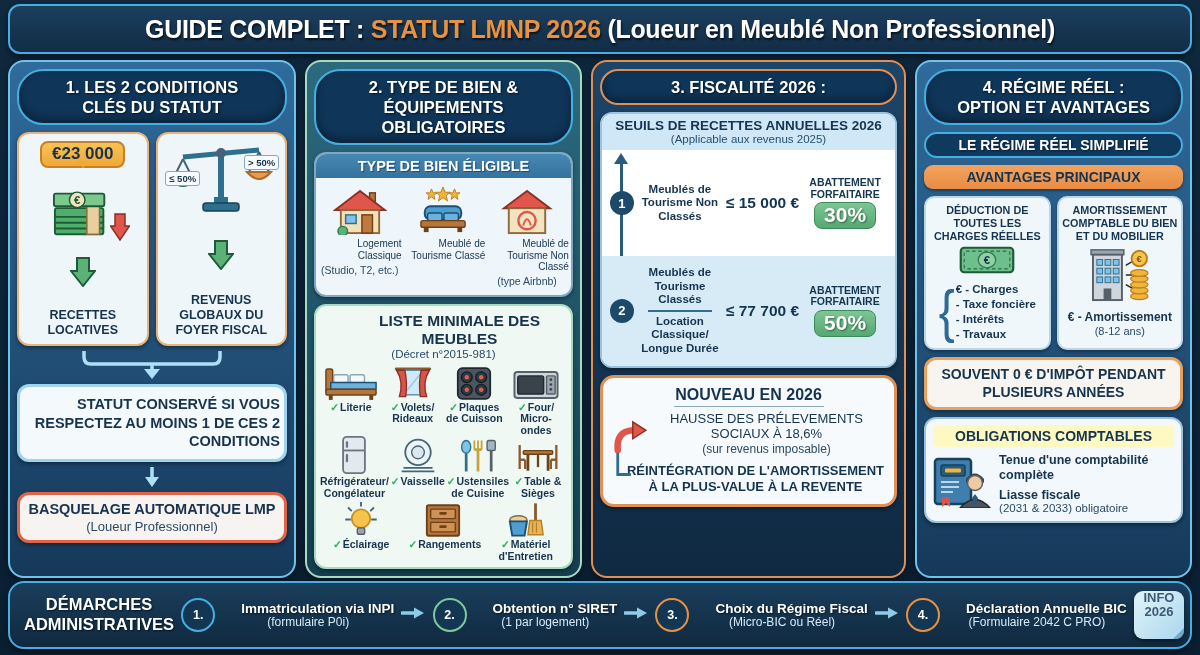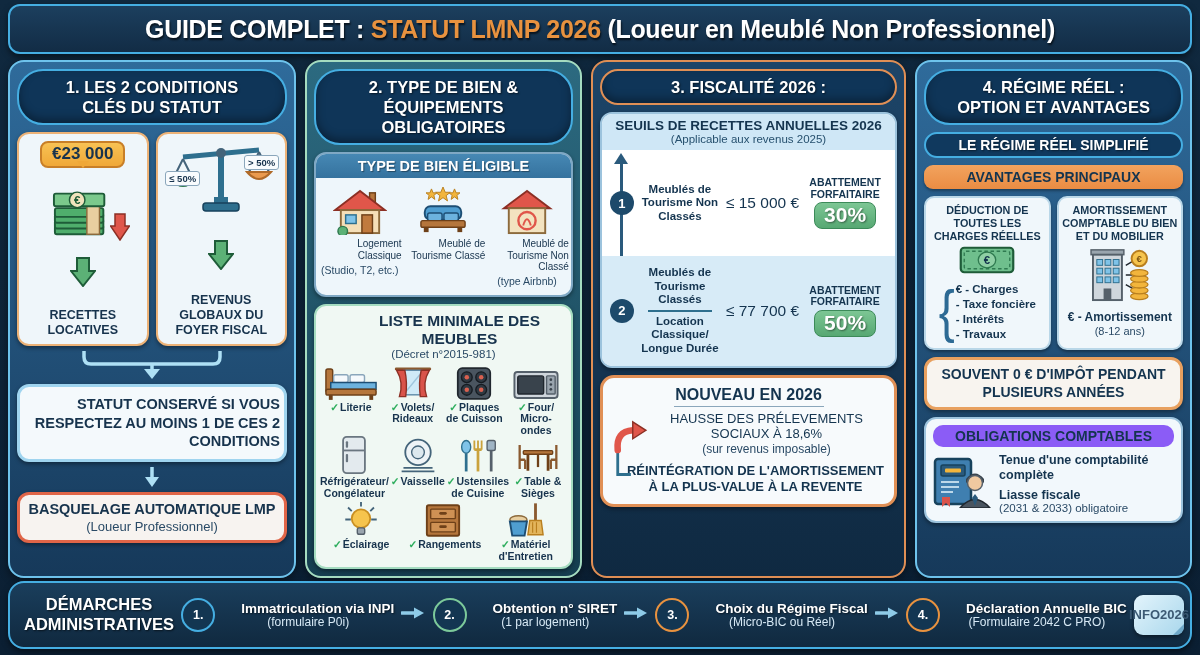--- a/index.html
+++ b/index.html
@@ -74,21 +74,21 @@
   .seuils-body{position:relative;}
   .vline{position:absolute;left:18px;top:14px;bottom:12px;width:3px;background:#2a5a7c;}
   .vline::before{content:"";position:absolute;left:-5.5px;top:-11px;border-left:7px solid transparent;border-right:7px solid transparent;border-bottom:11px solid #2a5a7c;}
   .vline::after{content:"";position:absolute;left:-5.5px;bottom:-11px;border-left:7px solid transparent;border-right:7px solid transparent;border-top:11px solid #2a5a7c;}
   .srow{display:flex;align-items:center;padding:10px 6px 10px 34px;position:relative;gap:2px;min-height:86px;}
   .srow2{background:#d7ebf7;}
   .snum{position:absolute;left:8px;top:50%;margin-top:-12px;width:24px;height:24px;border-radius:50%;background:#1d4a6b;
         color:#fff;font-weight:bold;display:flex;align-items:center;justify-content:center;font-size:13px;z-index:2;}
   .slab{font-weight:bold;font-size:11.5px;text-align:center;line-height:1.18;width:88px;color:#14344f;}
   .sdiv{border-top:2px solid #2e6f8e;margin:3px 12px;}
-  .samt{font-weight:normal;font-size:15.5px;flex:1;text-align:left;color:#14344f;white-space:nowrap;}
+  .samt{font-weight:bold;font-size:15.5px;flex:1;text-align:left;color:#14344f;white-space:nowrap;}
   .sright{width:88px;display:flex;flex-direction:column;align-items:center;gap:2px;}
   .abat{font-weight:bold;font-size:10.5px;text-align:center;line-height:1.12;color:#14344f;}
   .rate{background:linear-gradient(180deg,#7cc694,#57a873);border:1.5px solid #3c8a59;border-radius:8px;color:#fff;
         font-weight:bold;font-size:21px;padding:0 9px 1px;text-shadow:1px 1px 2px rgba(0,0,0,.45);}
   .nouveau{background:#f7fafc;border:3px solid #e08f55;border-radius:14px;padding:8px 6px 9px;position:relative;
            box-shadow:0 2px 4px rgba(0,0,0,.4);}
   .nv-title{text-align:center;font-weight:bold;font-size:16px;color:#14344f;}
   .nv-title::after{content:"";display:block;width:150px;margin:2px auto 4px;border-bottom:1.5px solid #8aa6bb;}
   .nv-icon{position:absolute;left:7px;top:42px;}
   .nv-p1{font-weight:normal;text-align:center;font-size:13px;line-height:1.22;color:#14344f;padding-left:36px;}
@@ -104,41 +104,41 @@
            flex-direction:column;align-items:center;gap:4px;box-shadow:0 2px 3px rgba(0,0,0,.35);}
   .c4-title{font-weight:bold;font-size:10.8px;text-align:center;line-height:1.18;color:#14344f;}
   .charges{display:flex;align-items:center;gap:1px;}
   .brace{font-size:48px;color:#2d6a94;line-height:.85;font-weight:normal;transform:scaleY(1.2);}
   .charge-list{font-weight:bold;font-size:11.5px;line-height:1.3;color:#14344f;text-align:left;}
   .amort-line{font-weight:bold;font-size:12px;color:#14344f;}
   .amort-sub{font-size:11px;color:#2a4a66;margin-top:-3px;}
   .zero{background:#f8f4ef;border:3px solid #e8a05f;border-radius:12px;text-align:center;font-weight:bold;font-size:14px;
         padding:6px 4px;line-height:1.25;color:#14344f;box-shadow:0 2px 4px rgba(0,0,0,.4);}
   .oblig{background:#f2f8fc;border:2px solid #9cc3dd;border-radius:12px;padding:6px 7px 7px;box-shadow:0 2px 4px rgba(0,0,0,.4);}
-  .oblig-banner{background:#8b5cf6;border-radius:10px;text-align:center;font-weight:bold;font-size:14px;padding:3px 2px;color:#14344f;}
+  .oblig-banner{background:#fef9c3;border-radius:4px;text-align:center;font-weight:bold;font-size:14px;padding:3px 2px;color:#14344f;}
   .oblig-body{display:flex;gap:8px;align-items:center;padding-top:6px;}
   .oblig-text{display:flex;flex-direction:column;gap:5px;}
   .ob-b{font-weight:bold;font-size:12.5px;line-height:1.18;color:#14344f;}
   .ob-n{font-size:11.5px;color:#2a4a66;margin-top:-4px;}
   
   .footer{position:absolute;left:8px;bottom:6px;right:8px;height:64px;background:linear-gradient(180deg,#1a3e5c,#10293f);
           border:2.5px solid #45aee2;border-radius:16px;display:flex;align-items:center;padding:0 6px 0 14px;
           justify-content:space-between;box-shadow:0 3px 6px rgba(0,0,0,.5);}
   .f-title{font-weight:bold;color:#fff;font-size:16.5px;text-align:center;line-height:1.2;text-shadow:1px 1px 2px rgba(0,0,0,.6);}
   .step{display:flex;align-items:center;gap:7px;}
   .s-circle{width:30px;height:30px;border-radius:50%;background:#133652;color:#fff;font-weight:bold;font-size:12.5px;
             display:flex;align-items:center;justify-content:center;flex:none;}
   .ring-blue{border:2.5px solid #45aee2;}
   .ring-green{border:2.5px solid #7cc99a;}
   .ring-orange{border:2.5px solid #e8923f;}
   .s-text{text-align:center;color:#fff;}
   .s-t{font-weight:bold;font-size:13.5px;text-shadow:1px 1px 2px rgba(0,0,0,.6);margin-left:19px;}
   .s-s{font-size:12px;color:#d7e9f5;margin-top:-1px;}
-  .note{width:50px;height:40px;background:linear-gradient(135deg,#e3f4fc,#a9d7ec);border-radius:9px;position:relative;
-        display:flex;flex-direction:row;align-items:center;justify-content:center;font-weight:bold;color:#3c5a74;
+  .note{width:50px;height:48px;background:linear-gradient(135deg,#e3f4fc,#a9d7ec);border-radius:9px;position:relative;
+        display:flex;flex-direction:column;align-items:center;font-weight:bold;color:#3c5a74;
         font-size:13px;line-height:1.1;box-shadow:0 2px 4px rgba(0,0,0,.45);flex:none;}
   .note::after{content:"";position:absolute;right:0;bottom:0;width:0;height:0;
         border-left:11px solid transparent;border-bottom:11px solid #6fa8c8;border-bottom-right-radius:8px;}
 </style>
 </head>
 <body>
 
 <div class="page">
 
   <div class="hdr">

